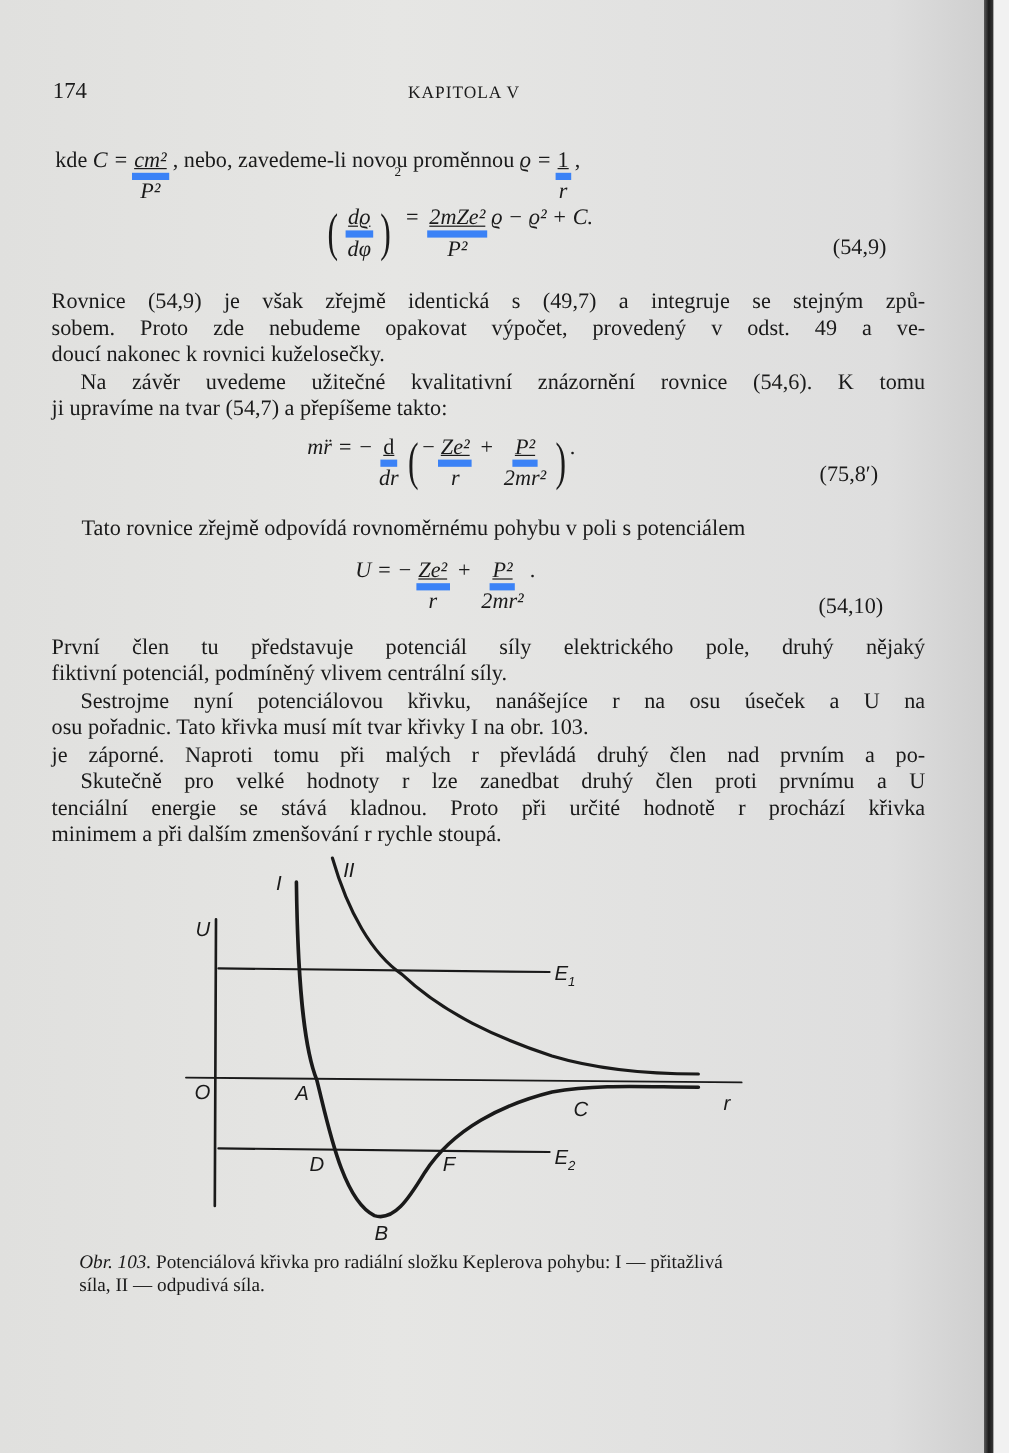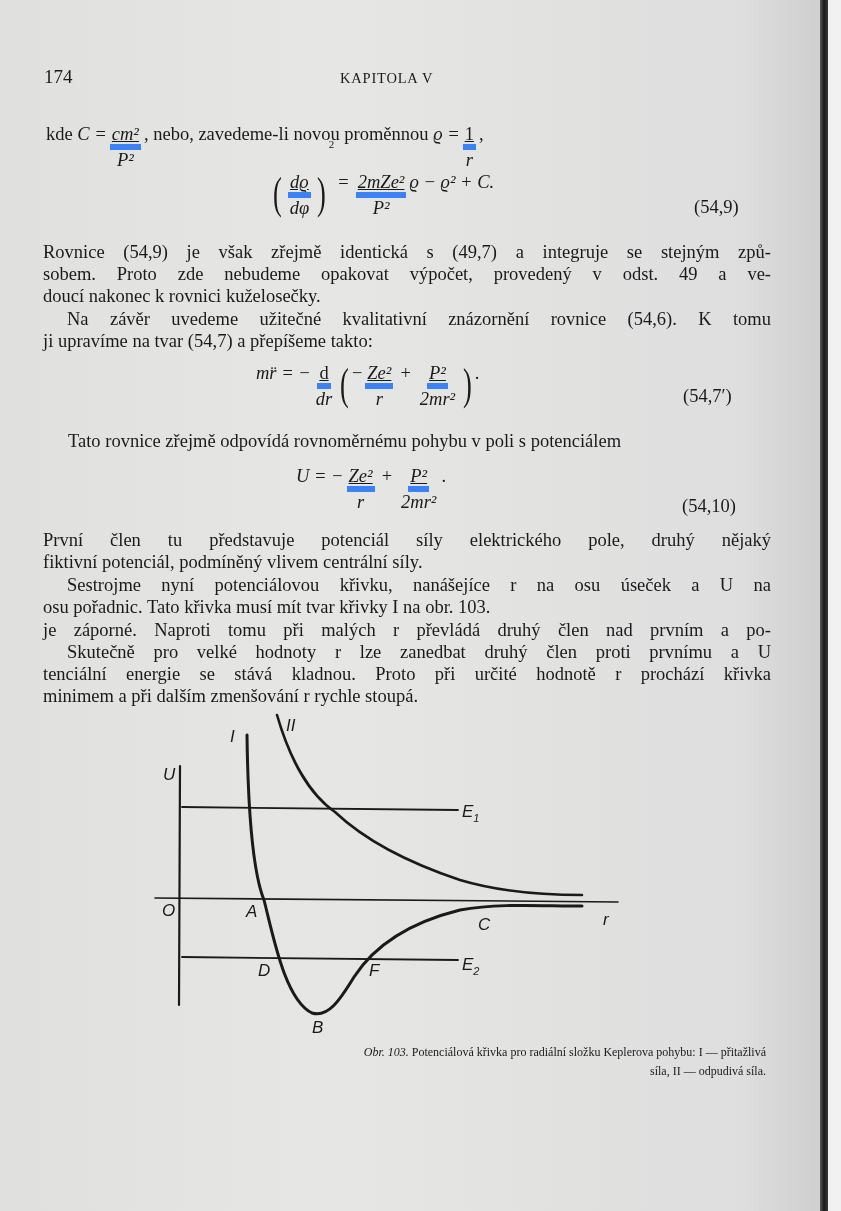--- a/index.html
+++ b/index.html
@@ -31,21 +31,21 @@
   .eq { position:absolute; font-size:18.5px; display:flex; align-items:flex-start; white-space:nowrap; }
   .frac { display:inline-flex; flex-direction:column; align-items:center; vertical-align:middle; margin:0 3px; }
   .frac .num { border-bottom:6px solid #3b82f6; padding:0 2px; line-height:20px;text-decoration:underline; }
   .frac .den { padding:0 2px; line-height:20px; }
   .big-paren { font-size:44px; line-height:44px; transform:scaleX(0.6); display:inline-block; font-weight:200; }
   .eqnum { position:absolute; font-size:18.5px; }
   i { font-style:italic; }
   sup { font-size:11px; vertical-align:super; line-height:0; }
 
   .figure { position:absolute; left:140px; top:700px; width:500px; height:340px; }
-  .caption { position:absolute; left:66px; top:1043px; width:700px; font-size:12px; line-height:19px; text-align:right; }
+  .caption { position:absolute; left:66px; top:1043px; width:700px; font-size:16px; line-height:19px; text-align:left; }
   .caption .lbl { font-style:italic; }
 </style>
 </head>
 <body>
 
 <div class="page-bg"></div>
 <div class="spine"></div>
 <div class="right-edge"></div>
 
 <div class="header">
@@ -110,21 +110,21 @@
     <i class="den">r</i>
   </span>
   <span style="margin:0 4px;">+</span>
   <span class="frac">
     <i class="num">P²</i>
     <i class="den">2mr²</i>
   </span>
   <span class="big-paren">)</span>
   <span>.</span>
 </div>
-<span class="eqnum" style="left:683px; top:386px;">(54,7′)</span>
+<span class="eqnum" style="left:683px; top:386px;">(75,8′)</span>
 
 <div class="text" style="top:430px;margin-left:25px;">
   <span class="line">Tato rovnice zřejmě odpovídá rovnoměrnému pohybu v poli s potenciálem</span>
 </div>
 
 <div class="eq" style="left:296px; top:466px;">
   <i>U = −</i>
   <span class="frac">
     <i class="num">Ze²</i>
     <i class="den">r</i>

